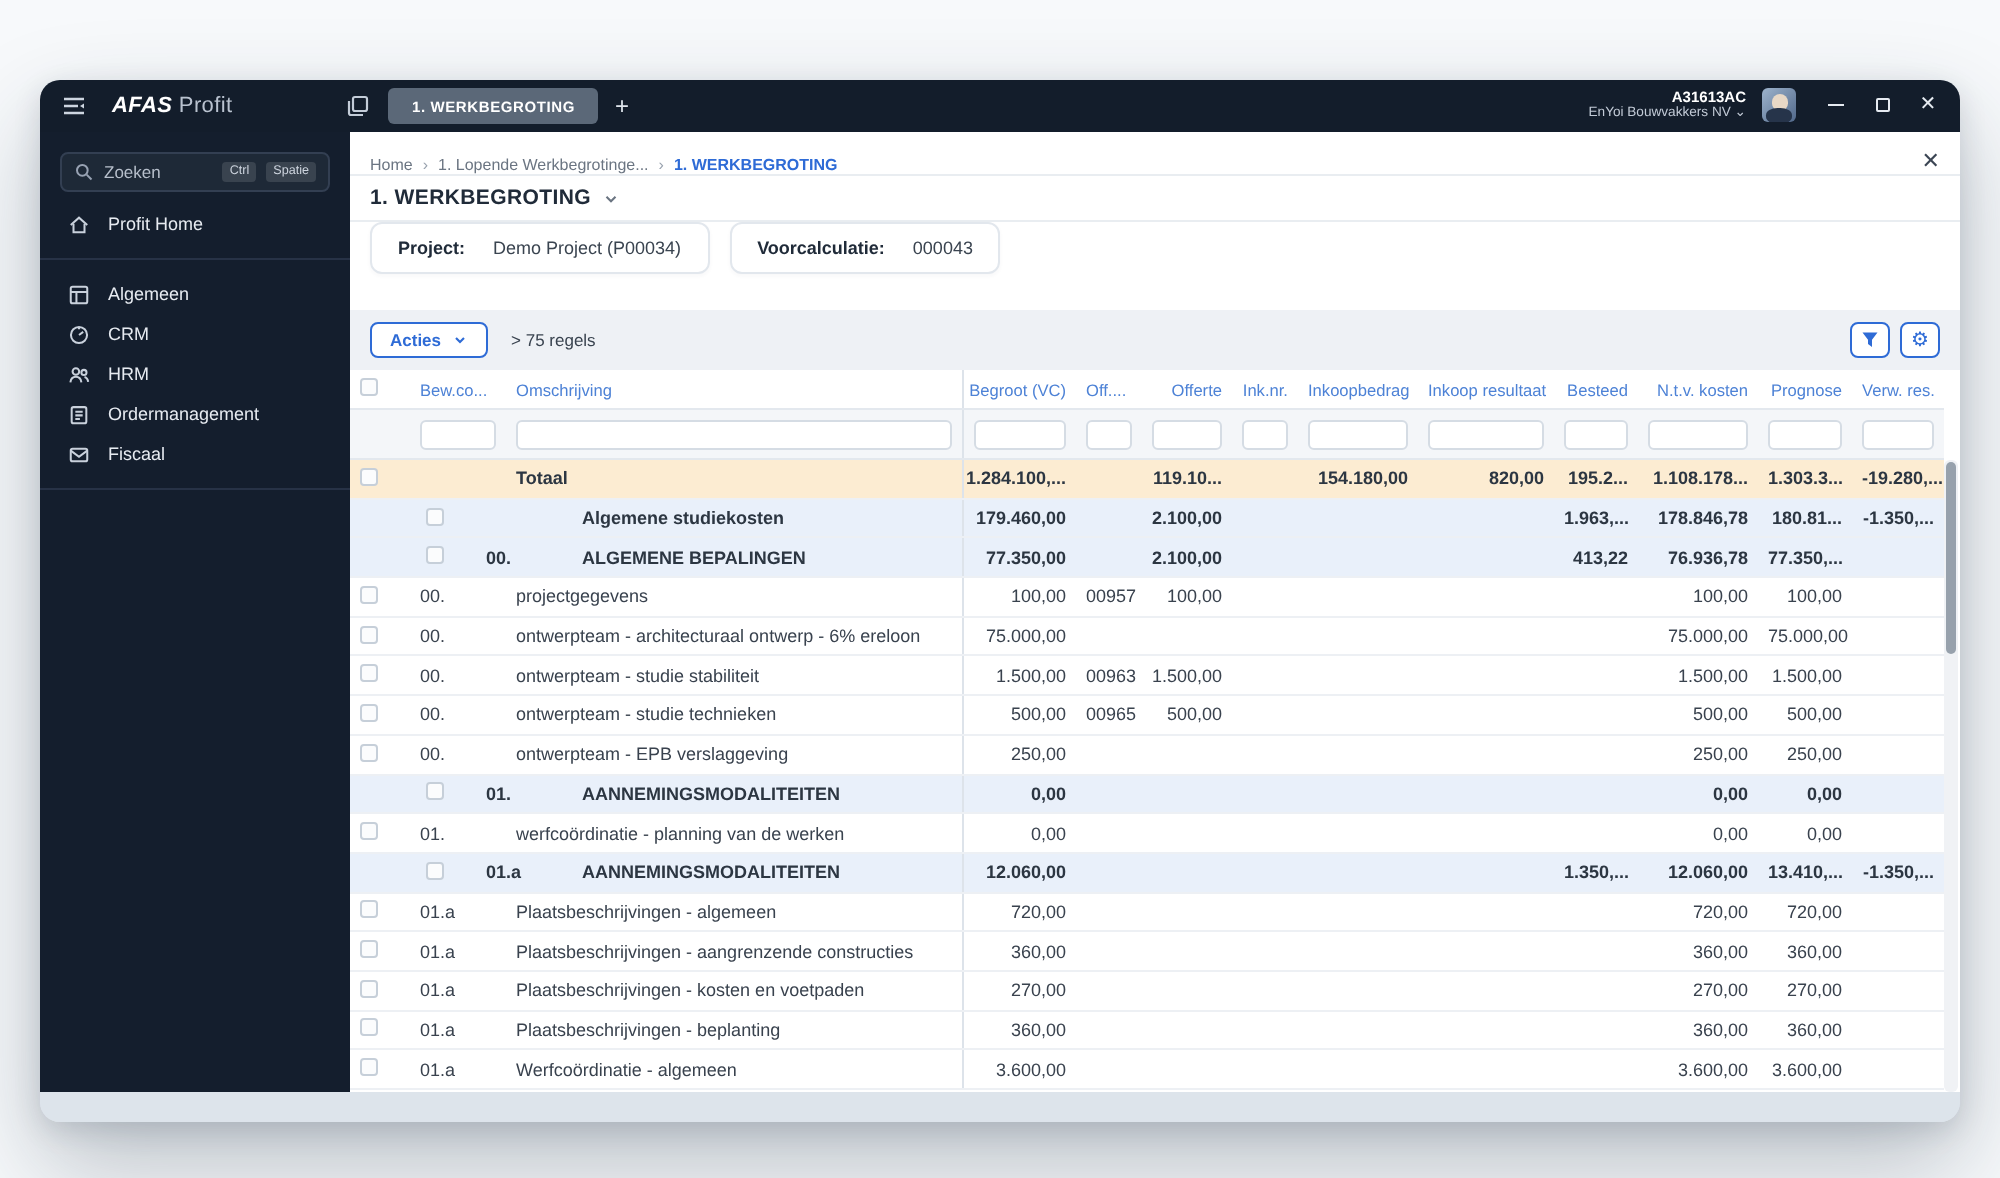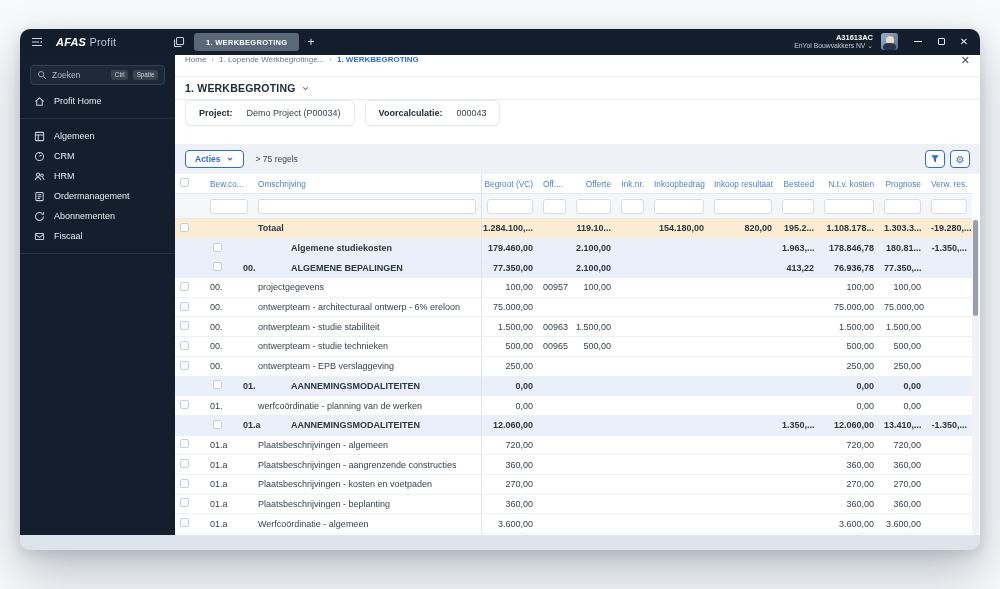--- a/index.html
+++ b/index.html
@@ -1,21 +1,21 @@
 <!DOCTYPE html>
 <html><head>
 <meta charset="utf-8">
 <style>
   * { box-sizing: border-box; margin: 0; padding: 0; }
   html,body { width:1000px; height:589px; }
   body { font-family: "Liberation Sans", "DejaVu Sans", sans-serif; background:#f7f9fb; overflow:hidden; }
   .stage { position:relative; width:1000px; height:589px; }
 
   
-  .window { position:absolute; left:20px; top:29px; width:960px; height:521px;
+  .window { position:absolute; left:20px; top:40px; width:960px; height:521px;
     border-radius:10px; overflow:hidden; display:flex; flex-direction:column;
     background:#dde4eb; box-shadow:0 22px 50px rgba(30,45,65,.28), 0 4px 14px rgba(30,45,65,.14); }
 
   
   .topbar { height:26px; background:#131d2b; display:flex; align-items:center; padding:0 10px; color:#e8ecf2; flex:0 0 auto; }
   .tb-icon { width:14px; height:14px; display:flex; align-items:center; justify-content:center; color:#cdd5e0; cursor:pointer; }
   .logo { margin-left:12px; font-size:11px; letter-spacing:.2px; white-space:nowrap; }
   .logo b { font-style:italic; font-weight:700; color:#ffffff; }
   .logo span { color:#b9c2cf; font-weight:400; }
   .tabs { position:absolute; left:152px; top:0; height:26px; display:flex; align-items:center; gap:8px; }
@@ -46,21 +46,21 @@
   .search-box .ph { font-size:8.5px; color:#b7bfcb; flex:1; }
   .kbd { font-size:6.3px; color:#ccd3dd; background:#39434f; border-radius:2px; padding:1.5px 3.5px; line-height:1; }
   .side-item { height:20px; display:flex; align-items:center; gap:9px; padding:0 13px; font-size:9px; color:#e7ebf1; cursor:pointer; white-space:nowrap; }
   .side-item .ic { width:12px; height:12px; display:flex; align-items:center; justify-content:center; color:#c9d1dc; flex:0 0 aupx; }
   .side-divider { height:1px; background:#273246; margin:7px 0; }
   .mt6 { margin-top:6px; }
 
   
   .content { flex:1 1 auto; background:#ffffff; display:flex; flex-direction:column; min-width:0; }
 
-  .breadcrumb-row { height:22px; flex:0 0 22px; display:flex; align-items:flex-start; padding:0 10px; border-bottom:1px solid #e9edf1; }
+  .breadcrumb-row { height:22px; flex:0 0 22px; display:flex; align-items:flex-end; padding:0 10px; border-bottom:1px solid #e9edf1; }
   .crumb { font-size:8px; color:#6b7582; cursor:pointer; white-space:nowrap; }
   .crumb-sep { font-size:8px; color:#9aa3af; margin:0 5px; }
   .crumb.active { color:#2e6bd6; font-weight:700; cursor:default; }
   .bc-close { margin-left:auto; color:#3c4654; font-size:11px; cursor:pointer; line-height:1; }
 
   .title-row { height:23px; flex:0 0 23px; display:flex; align-items:center; gap:5px; padding:0 10px; border-bottom:1px solid #e9edf1; }
   .page-title { font-size:10.5px; font-weight:700; color:#202b39; letter-spacing:.2px; }
   .title-caret { color:#6b7582; }
 
   .cards-row { flex:0 0 44px; display:flex; align-items:flex-start; gap:10px; padding:0 10px; background:#ffffff; }
@@ -195,29 +195,20 @@
               <span>HRM</span>
             </div>
             <div class="side-item">
               <span class="ic">
                 <svg width="11" height="11" viewBox="0 0 12 12" fill="none" stroke="currentColor" stroke-width="1.1">
                   <rect x="2" y="1.7" width="8" height="8.8" rx="1"></rect>
                   <path d="M4 4.2h4M4 6.2h4M4 8.2h2.5"></path>
                 </svg>
               </span>
               <span>Ordermanagement</span>
-            </div>
-            <div class="side-item">
-              <span class="ic">
-                <svg width="11" height="11" viewBox="0 0 12 12" fill="none" stroke="currentColor" stroke-width="1.1">
-                  <path d="M10.3 6a4.3 4.3 0 1 1-1.3-3.1"></path>
-                  <path d="M10.4 1.4v2.1H8.3"></path>
-                </svg>
-              </span>
-              <span>Abonnementen</span>
             </div>
             <div class="side-item">
               <span class="ic">
                 <svg width="11" height="11" viewBox="0 0 12 12" fill="none" stroke="currentColor" stroke-width="1.1">
                   <rect x="1.5" y="2.6" width="9" height="6.8" rx="1"></rect>
                   <path d="M1.5 3.6 6 7l4.5-3.4"></path>
                 </svg>
               </span>
               <span>Fiscaal</span>
             </div>

